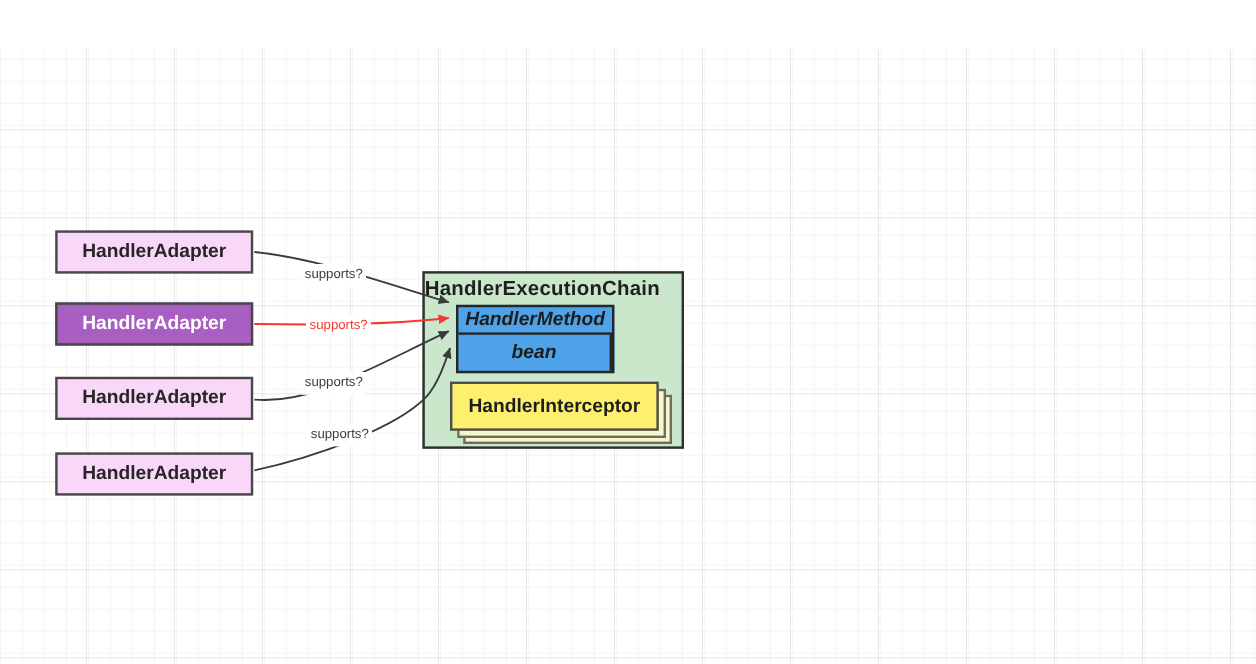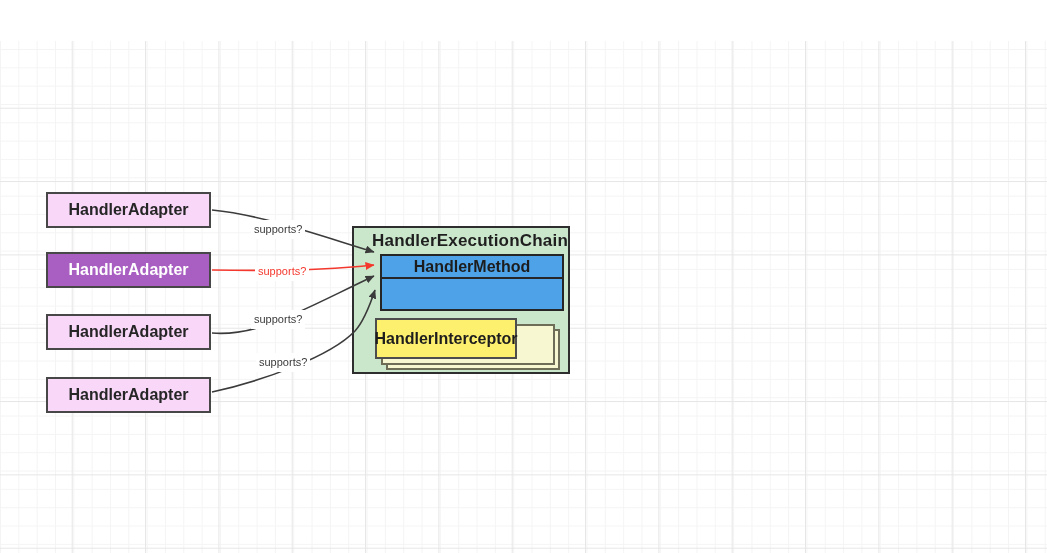--- a/index.html
+++ b/index.html
@@ -38,33 +38,34 @@
 
   
   .chain{
     position:absolute;left:352px;top:185px;
     width:218px;height:148px;
     box-sizing:border-box;
     background:#cbe7cb;
     border:2px solid #2e2e2e;
   }
   .chain-title{
-    text-align:right;
+    text-align:left;
     font-size:17px;font-weight:bold;color:#1f1f1f;
     padding-top:3px;
     letter-spacing:0.2px;
   }
 
   
   .hm{
     position:absolute;left:26px;top:26px;
-    width:184px;
+    width:132px;
     box-sizing:border-box;
     border:2px solid #262626;
     background:#4da2e8;
+    font-style:italic;
   }
   .hm-title{
     height:21px;line-height:21px;
     text-align:center;
     font-size:16px;font-weight:bold;color:#1d1d1d;
     border-bottom:2px solid #262626;
   }
   .hm-row{display:flex;height:30px;}
   .hm-cell{
     flex:1;
@@ -78,21 +79,21 @@
   .stack-layer{
     position:absolute;width:174px;height:41px;
     box-sizing:border-box;
     background:#f7f7d2;
     border:2px solid #6e6e58;
   }
   .stack-layer.l3{left:11px;top:11px;}
   .stack-layer.l2{left:6px;top:6px;}
   .stack-main{
     position:absolute;left:0;top:0;
-    width:142px;height:41px;
+    width:174px;height:41px;
     box-sizing:border-box;
     background:#fdf06e;
     border:2px solid #4d4d4d;
     display:flex;align-items:center;justify-content:center;
     font-size:16px;font-weight:bold;color:#1d1d1d;
   }
 
   
   .arrows{position:absolute;left:0;top:0;width:1047px;height:553px;pointer-events:none;}
   .edge{fill:none;stroke:#3b3b3b;stroke-width:1.6px;}
@@ -129,20 +130,23 @@
   <div class="adapter" style="left:46px;top:336px;">
     <span>HandlerAdapter</span>
   </div>
 
   <div class="chain">
     <div class="chain-title">HandlerExecutionChain</div>
 
     <div class="hm">
       <div class="hm-title">HandlerMethod</div>
       <div class="hm-row">
+        <div class="hm-cell first">
+          <span>bean</span>
+        </div>
       </div>
     </div>
 
     <div class="stack">
       <div class="stack-layer l3"></div>
       <div class="stack-layer l2"></div>
       <div class="stack-main">
         <span>HandlerInterceptor</span>
       </div>
     </div>

